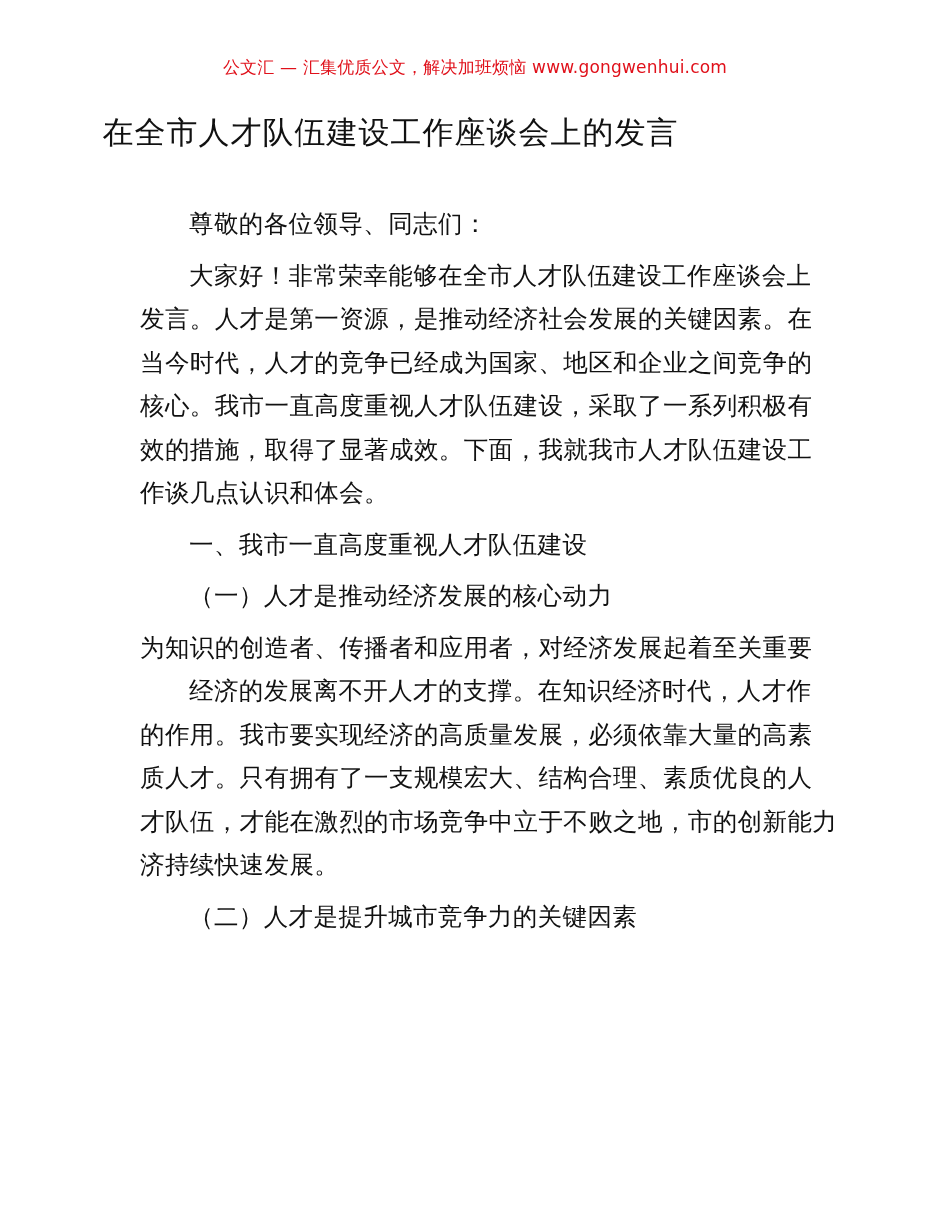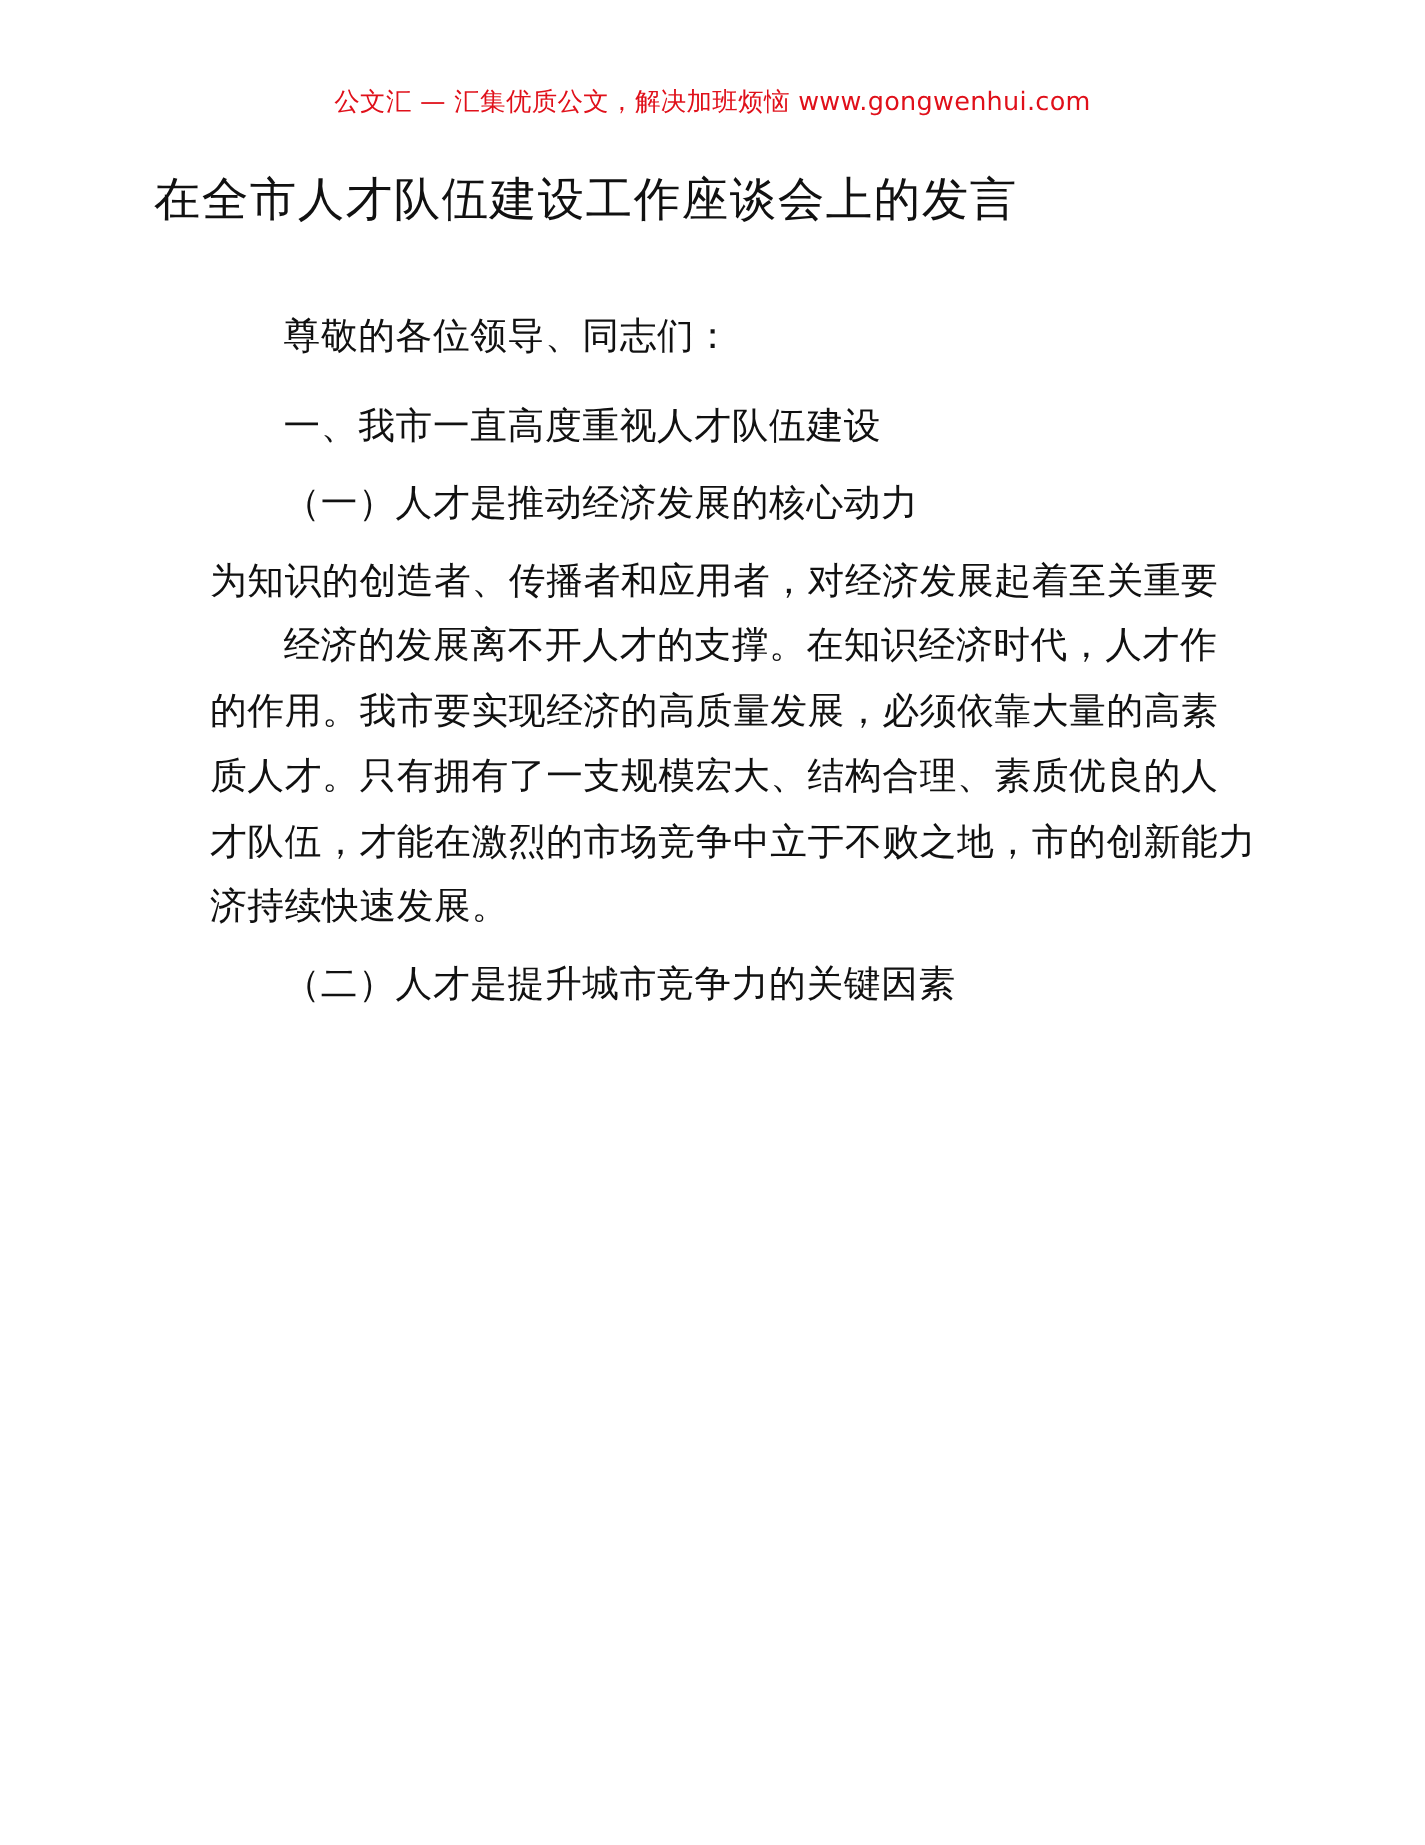--- a/index.html
+++ b/index.html
@@ -19,20 +19,28 @@
 <body>
 
 <div class="header">公文汇 — 汇集优质公文，解决加班烦恼 www.gongwenhui.com</div>
 
 <div class="title">在全市人才队伍建设工作座谈会上的发言</div>
 
 <div class="content">
   <div class="line indent">尊敬的各位领导、同志们：</div>
   <div class="gap"></div>
 
+  <div>
+    <div class="line indent">大家好！非常荣幸能够在全市人才队伍建设工作座谈会上</div>
+    <div class="line">发言。人才是第一资源，是推动经济社会发展的关键因素。在</div>
+    <div class="line">当今时代，人才的竞争已经成为国家、地区和企业之间竞争的</div>
+    <div class="line">核心。我市一直高度重视人才队伍建设，采取了一系列积极有</div>
+    <div class="line">效的措施，取得了显著成效。下面，我就我市人才队伍建设工</div>
+    <div class="line">作谈几点认识和体会。</div>
+  </div>
   <div class="gap"></div>
 
   <div class="line indent">一、我市一直高度重视人才队伍建设</div>
   <div class="gap"></div>
   <div class="line indent">（一）人才是推动经济发展的核心动力</div>
   <div class="gap"></div>
 
   <div>
     <div class="line">为知识的创造者、传播者和应用者，对经济发展起着至关重要</div>
     <div class="line indent">经济的发展离不开人才的支撑。在知识经济时代，人才作</div>

